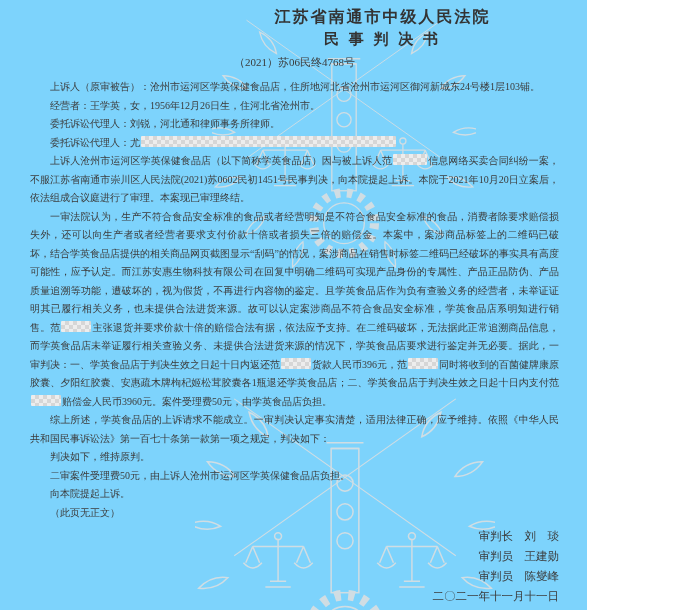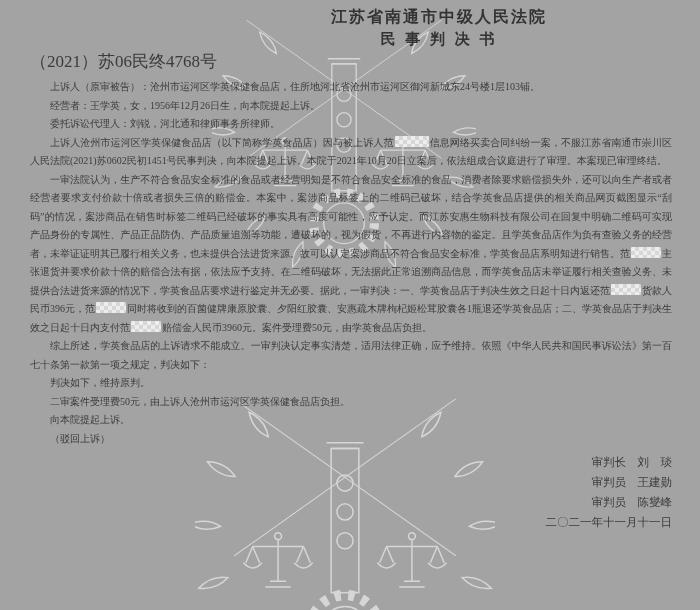--- a/index.html
+++ b/index.html
@@ -1,25 +1,25 @@
 <!DOCTYPE html>
 <html><head>
 <meta charset="utf-8">
 <style>
   html,body{margin:0;padding:0;}
   body{width:700px;height:610px;background:#ffffff;font-family:"Liberation Serif","DejaVu Serif",serif;}
-  .page{position:relative;width:700px;height:610px;overflow:hidden;background:#a3a3a3;}
+  .page{position:relative;width:587px;height:610px;overflow:hidden;background:#7dd3fc;}
   .wm{position:absolute;pointer-events:none;opacity:.85;}
   .wm-top{left:212px;top:8px;}
   .wm-bottom{left:195px;top:385px;}
   .content{position:relative;padding:7px 28px 0 30px;color:#3b3b3b;}
   .titles{position:relative;left:88px;text-align:center;}
   .court{font-size:16px;font-weight:bold;letter-spacing:2px;line-height:19px;color:#333;}
   .doc-type{font-size:15px;font-weight:bold;letter-spacing:3px;line-height:21px;margin-top:3px;color:#333;}
-  .case-number{text-align:left;font-size:17px;line-height:14px;margin-top:5px;}
+  .case-number{text-align:center;font-size:11px;line-height:14px;margin-top:5px;}
   .doc-body{margin-top:9px;font-size:10px;line-height:18.5px;text-align:justify;text-justify:inter-ideograph;}
   .doc-body p{margin:0;text-indent:2em;}
   .redact{display:inline-block;height:11px;vertical-align:-1px;margin:0 1px;border-radius:1px;
     background-color:#ededed;
     background-image:
       linear-gradient(45deg,#d6d6d6 25%,transparent 25%,transparent 75%,#d6d6d6 75%),
       linear-gradient(45deg,#d6d6d6 25%,transparent 25%,transparent 75%,#d6d6d6 75%);
     background-size:8px 8px;background-position:0 0,4px 4px;
     filter:blur(.4px);}
   .signatures{margin-top:4px;font-size:11.5px;line-height:20px;text-align:right;}
@@ -74,29 +74,30 @@
 
   <div class="content">
     <div class="titles">
       <div class="court">江苏省南通市中级人民法院</div>
       <div class="doc-type">民 事 判 决 书</div>
     </div>
     <div class="case-number">（2021）苏06民终4768号</div>
 
     <div class="doc-body">
         <p>上诉人（原审被告）：沧州市运河区学英保健食品店，住所地河北省沧州市运河区御河新城东24号楼1层103铺。</p>
-        <p>经营者：王学英，女，1956年12月26日生，向本院提起上诉。</p>
+        <p>经营者：王学英，女，1956年12月26日生，住河北省沧州市。</p>
         <p>委托诉讼代理人：刘锐，河北通和律师事务所律师。</p>
+        <p>委托诉讼代理人：尤<span class="redact" style="width: 255px;"></span></p>
         <p>上诉人沧州市运河区学英保健食品店（以下简称学英食品店）因与被上诉人范<span class="redact" style="width: 34px;"></span>信息网络买卖合同纠纷一案，不服江苏省南通市崇川区人民法院(2021)苏0602民初1451号民事判决，向本院提起上诉。本院于2021年10月20日立案后，依法组成合议庭进行了审理。本案现已审理终结。</p>
         <p>一审法院认为，生产不符合食品安全标准的食品或者经营明知是不符合食品安全标准的食品，消费者除要求赔偿损失外，还可以向生产者或者经营者要求支付价款十倍或者损失三倍的赔偿金。本案中，案涉商品标签上的二维码已破坏，结合学英食品店提供的相关商品网页截图显示“刮码”的情况，案涉商品在销售时标签二维码已经破坏的事实具有高度可能性，应予认定。而江苏安惠生物科技有限公司在回复中明确二维码可实现产品身份的专属性、产品正品防伪、产品质量追溯等功能，遭破坏的，视为假货，不再进行内容物的鉴定。且学英食品店作为负有查验义务的经营者，未举证证明其已履行相关义务，也未提供合法进货来源。故可以认定案涉商品不符合食品安全标准，学英食品店系明知进行销售。范<span class="redact" style="width: 30px;"></span>主张退货并要求价款十倍的赔偿合法有据，依法应予支持。在二维码破坏，无法据此正常追溯商品信息，而学英食品店未举证履行相关查验义务、未提供合法进货来源的情况下，学英食品店要求进行鉴定并无必要。据此，一审判决：一、学英食品店于判决生效之日起十日内返还范<span class="redact" style="width: 30px;"></span>货款人民币396元，范<span class="redact" style="width: 30px;"></span>同时将收到的百菌健牌康原胶囊、夕阳红胶囊、安惠疏木牌枸杞姬松茸胶囊各1瓶退还学英食品店；二、学英食品店于判决生效之日起十日内支付范<span class="redact" style="width: 30px;"></span>赔偿金人民币3960元。案件受理费50元，由学英食品店负担。</p>
         <p>综上所述，学英食品店的上诉请求不能成立。一审判决认定事实清楚，适用法律正确，应予维持。依照《中华人民共和国民事诉讼法》第一百七十条第一款第一项之规定，判决如下：</p>
         <p>判决如下，维持原判。</p>
         <p>二审案件受理费50元，由上诉人沧州市运河区学英保健食品店负担。</p>
         <p>向本院提起上诉。</p>
-        <p>（驳回上诉）</p>
+        <p>（此页无正文）</p>
       </div>
 
     <div class="signatures">
         <div class="sig-line">审判长　刘　琰</div>
         <div class="sig-line">审判员　王建勋</div>
         <div class="sig-line">审判员　陈燮峰</div>
         <div class="sig-line">二〇二一年十一月十一日</div>
       </div>
   </div>
 </div>

